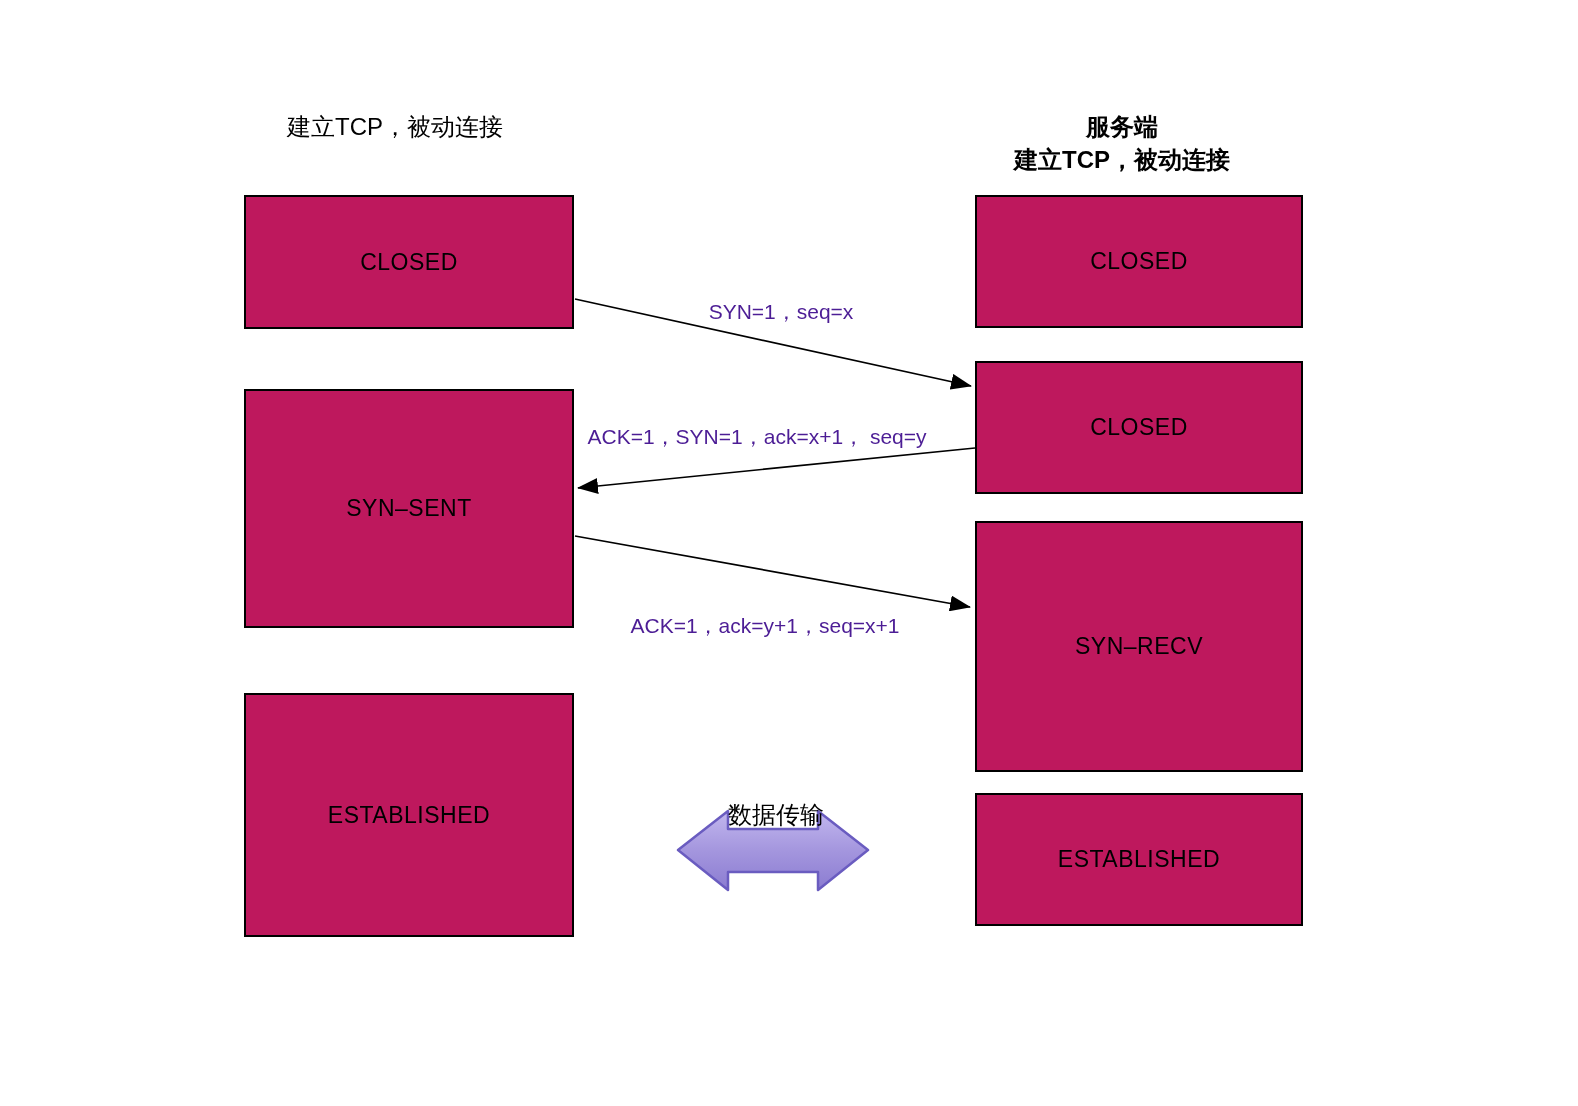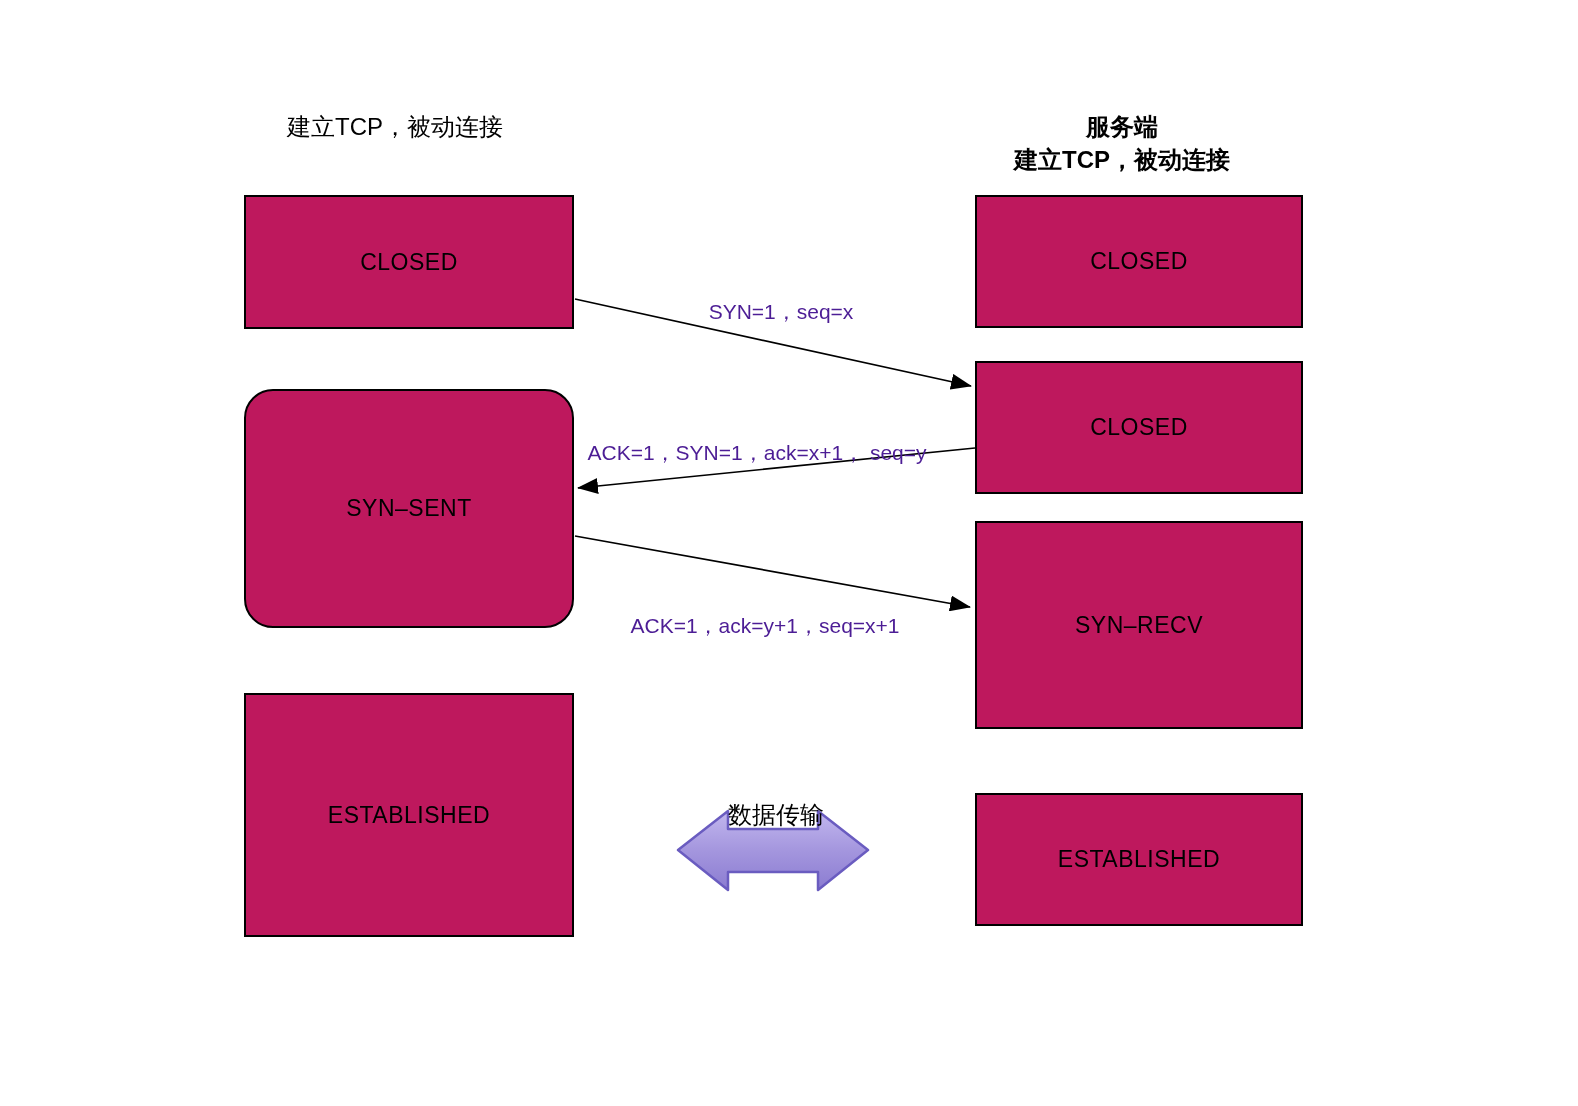--- a/index.html
+++ b/index.html
@@ -55,30 +55,30 @@
   .transfer-label {
     position: absolute;
     transform: translate(-50%, -50%);
     font-size: 24px;
     white-space: nowrap;
     color: #000000;
     margin-top: 40px;
   }
   
   #box-c-closed      { left: 244px; top: 195px; width: 330px; height: 134px; }
-  #box-c-synsent     { left: 244px; top: 389px; width: 330px; height: 239px; border-radius: 29px; }
+  #box-c-synsent     { left: 244px; top: 389px; width: 330px; height: 239px; }
   #box-c-established { left: 244px; top: 693px; width: 330px; height: 244px; }
   #box-s-closed      { left: 975px; top: 195px; width: 328px; height: 133px; }
   #box-s-listen      { left: 975px; top: 361px; width: 328px; height: 133px; }
-  #box-s-synrecv     { left: 975px; top: 521px; width: 328px; height: 208px; }
+  #box-s-synrecv     { left: 975px; top: 521px; width: 328px; height: 251px; }
   #box-s-established { left: 975px; top: 793px; width: 328px; height: 133px; }
   #hdr-client { left: 395px;  top: 110px; }
   #hdr-server { left: 1122px; top: 110px; font-weight: bold; }
   #msg1 { left: 781px; top: 312px; }
-  #msg2 { left: 757px; top: 437px; margin-top: 16px; }
+  #msg2 { left: 757px; top: 437px; }
   #msg3 { left: 765px; top: 626px; }
   #transfer { left: 776px; top: 775px; }
 </style>
 </head>
 <body>
 
 <div class="canvas">
 
   <div class="col-header" id="hdr-client">
     <div>建立TCP，被动连接</div>

